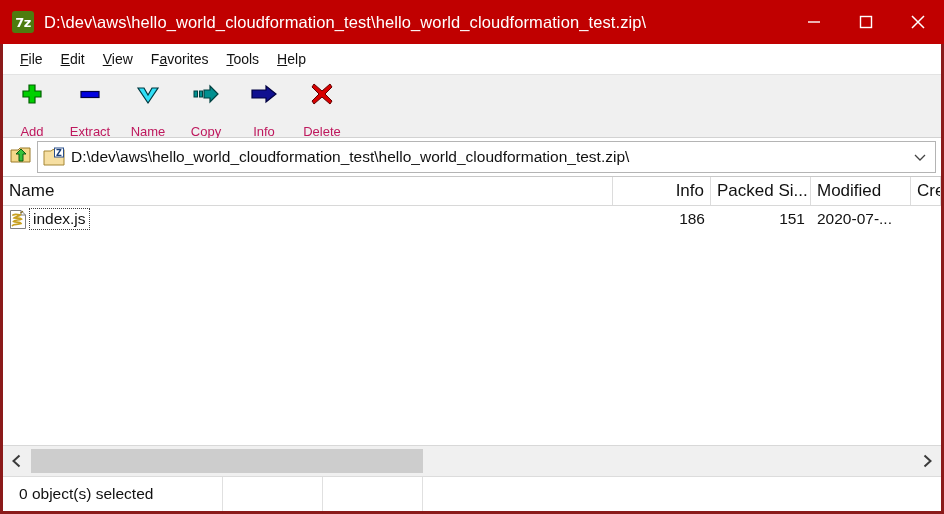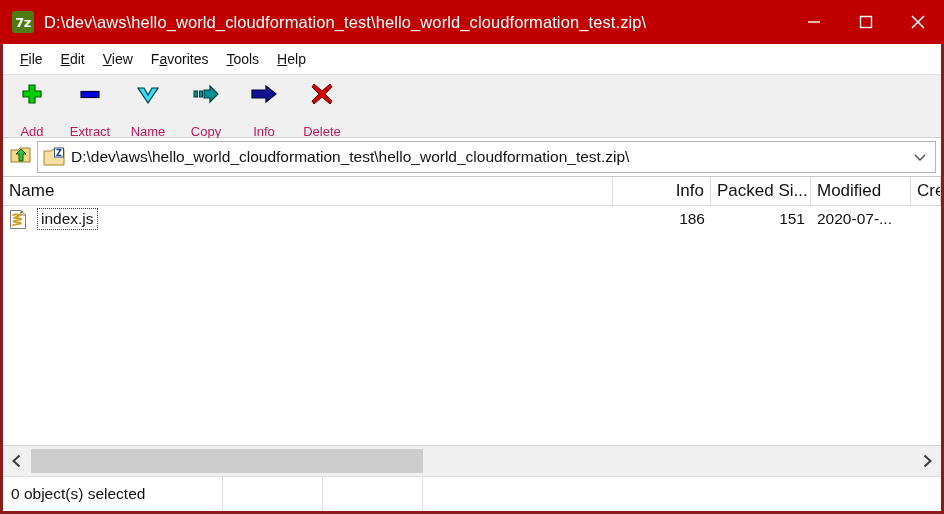--- a/index.html
+++ b/index.html
@@ -229,21 +229,20 @@
     line-height: 26px;
     font-size: 15.5px;
     color: #111111;
     box-sizing: border-box;
     padding: 0 6px;
     white-space: nowrap;
     overflow: hidden;
     flex-shrink: 0;
     display: flex;
     align-items: center;
-    gap: 8px;
   }
   .cell.num { justify-content: flex-end; }
   .cell.name { padding-left: 6px; }
   .name-focus {
     border: 1px dotted #404040;
     padding: 0 3px;
     line-height: 20px;
     margin-left: 2px;
   }
   .js-icon {
@@ -293,21 +292,21 @@
     border-top: 1px solid #dcdcdc;
     display: flex;
     align-items: center;
   }
   .status-pane {
     height: 34px;
     line-height: 34px;
     font-size: 15.5px;
     color: #111111;
     box-sizing: border-box;
-    padding-left: 8px;
+    padding-left: 16px;
     white-space: nowrap;
     overflow: hidden;
     border-right: 1px solid #e0e0e0;
     flex-shrink: 0;
   }
   .status-pane.last { border-right: none; flex: 1; }
 </style>
 </head>
 <body>
 

